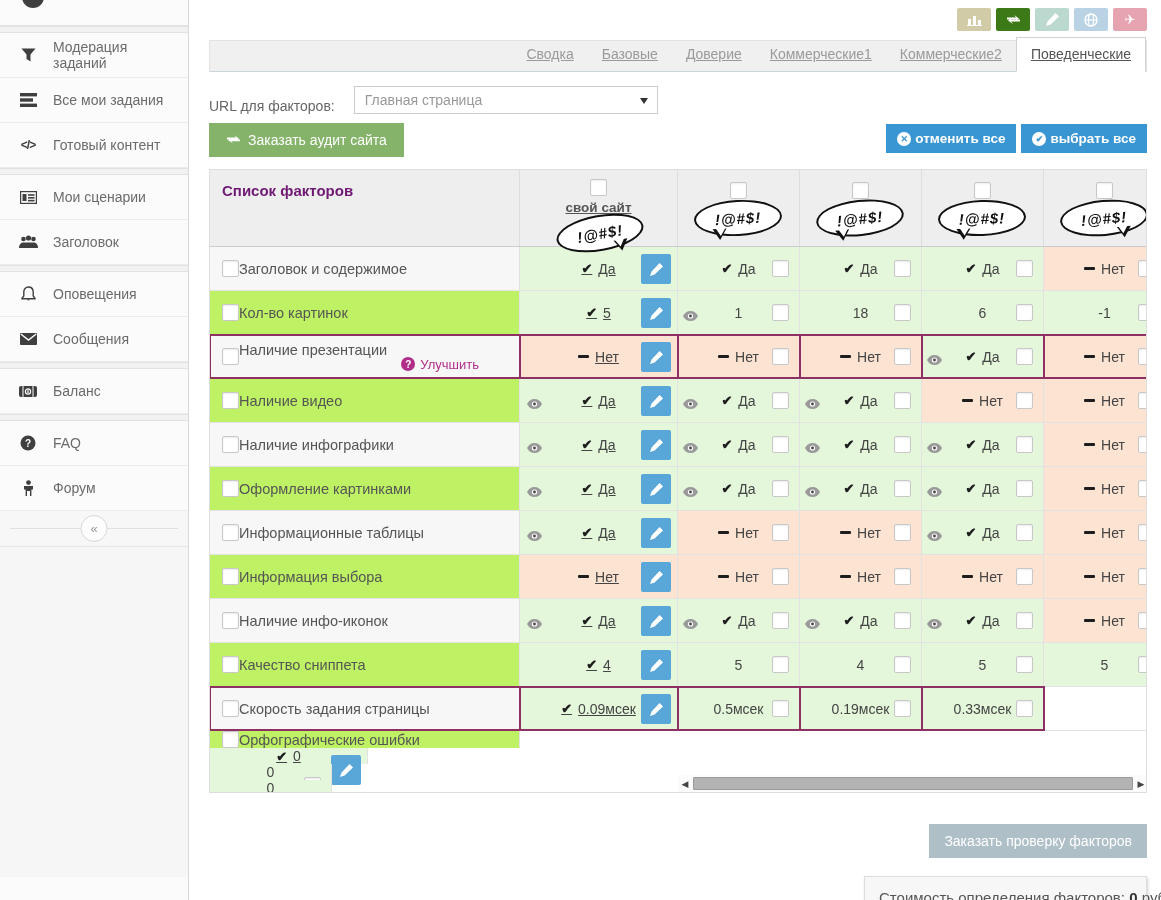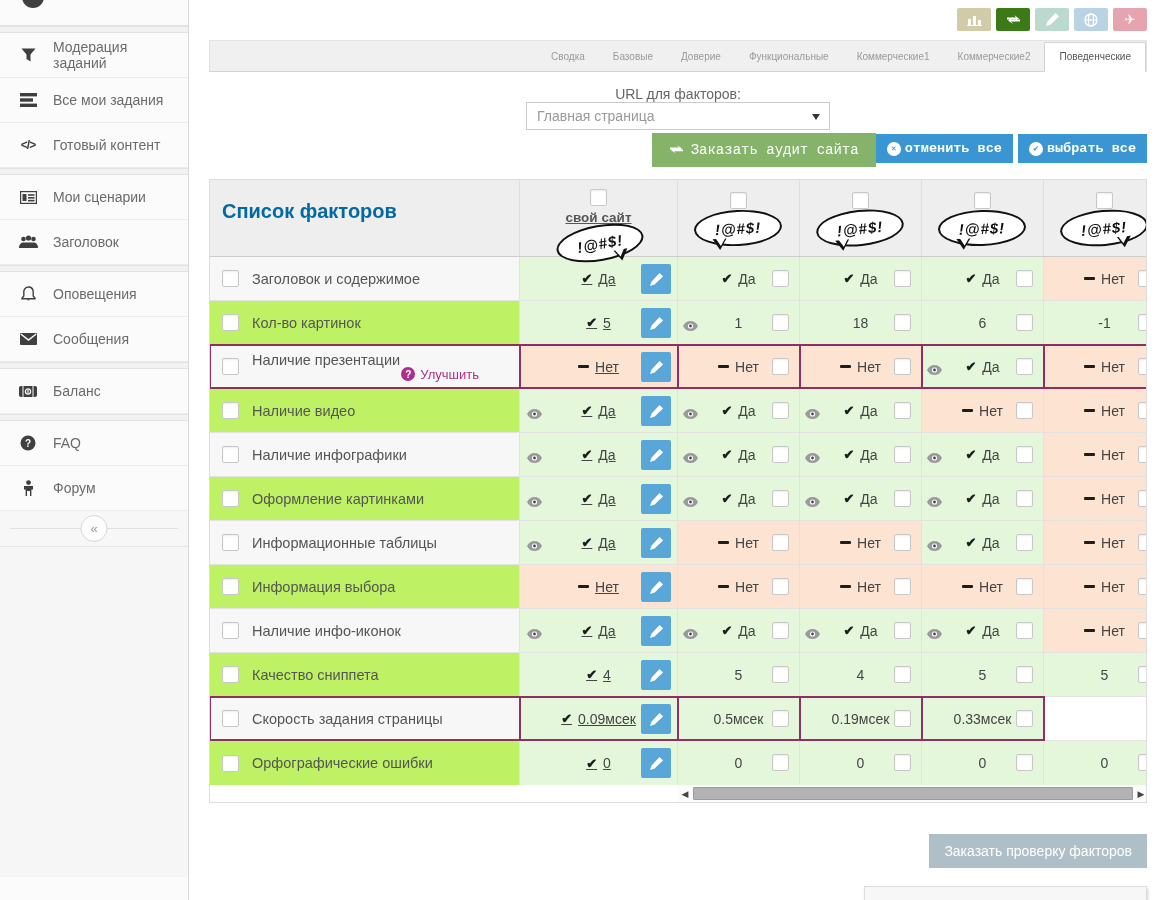--- a/index.html
+++ b/index.html
@@ -27,63 +27,63 @@
   .side-rest{ height:330px; background:#f6f6f6;}
   
   .main{ position:absolute; left:209px; top:0; width:938px;}
   .mini-toolbar{ position:absolute; top:8px; right:0; display:flex; gap:5px;}
   .mini-btn{ width:34px; height:23px; border-radius:2px; border:none; color:#fff;
     display:flex; align-items:center; justify-content:center; cursor:pointer; font-size:12px; padding:0;}
   .mini-btn svg{ display:block;}
   
   .tabbar{ margin-top:40px; height:32px; background:#f0f0f0; border:1px solid #e2e2e2;
     border-bottom:1px solid #ccd5d9; display:flex; justify-content:flex-end; align-items:flex-end;}
-  .tab{ padding:8px 14px 9px; font-size:10px; color:#9a9a9a; cursor:pointer; white-space:nowrap;}
+  .tab{ padding:8px 14px 9px; font-size:14px; color:#9a9a9a; cursor:pointer; white-space:nowrap;text-decoration:underline;}
   .tab.active{ background:#fff; border:1px solid #d2d2d2; border-bottom:1px solid #fff;
     margin-bottom:-1px; color:#555;}
   
-  .url-row{ margin-top:14px; display:flex; align-items:center; gap:0; font-size:14px; color:#666;flex-direction:column;}
+  .url-row{ margin-top:14px; display:flex; align-items:flex-end; gap:19px; font-size:14px; color:#666;}
   .url-select{ width:304px; height:28px; border:1px solid #ccc; background:#fff; position:relative;
     display:flex; align-items:center; padding:0 10px; color:#999; font-size:14px; cursor:pointer;}
   .url-select .arr{ position:absolute; right:9px; top:11px; width:0; height:0;
     border-left:4px solid transparent; border-right:4px solid transparent; border-top:6px solid #333;}
   
-  .actions{ margin-top:3px; display:flex; justify-content:flex-end; align-items:flex-start;font-family:Liberation Mono, monospace;}
+  .actions{ margin-top:9px; display:flex; justify-content:space-between; align-items:flex-start;}
   .btn-audit{ background:#84b369; color:#fff; border:none; font-size:14px; padding:9px 17px;
     display:flex; align-items:center; gap:7px; cursor:pointer; font-family:inherit;}
   .sel-group{ display:flex; gap:5px; margin-top:1px;}
   .btn-blue{ background:#3a96d2; color:#fff; border:none; font-size:13.5px; font-weight:bold;
     padding:7px 11px; display:flex; align-items:center; gap:4px; cursor:pointer; font-family:inherit;}
   .circ-ico{ width:14px; height:14px; border-radius:50%; background:#fff; color:#3a96d2;
     display:flex; align-items:center; justify-content:center; font-size:9px; font-weight:bold; flex:none;}
   
   .ftable{ margin-top:12px; border:1px solid #ddd; width:938px; overflow:hidden; background:#fff;}
   .thead{ display:flex; height:77px; background:#eeeeee; border-bottom:1px solid #ccc; overflow:visible;}
   .c-factor{ width:310px; flex:none;}
   .c-own{ width:158px; flex:none;text-decoration:underline;}
   .c-comp{ width:122px; flex:none;}
-  .h-factor{ padding:20px 12px; font-size:20px; font-weight:bold; color:#0369a1;
+  .h-factor{ padding:12px 12px; font-size:15px; font-weight:bold; color:#701a75;
     border-right:1px solid #ddd;}
   .h-site{ position:relative; border-right:1px solid #ddd; text-align:center;}
   .h-site .cb{ margin:9px auto 4px;}
   .h-own-label{ font-size:13.5px; font-weight:bold; color:#555;}
   .cb{ width:17px; height:17px; border:1px solid #c8c8c8; border-radius:2px; background:#fff;
     box-shadow:inset 0 1px 2px rgba(0,0,0,0.08); display:block; cursor:pointer;}
   .bubble{ position:absolute; width:88px; height:36px; background:#fff; border:2px solid #111;
     border-radius:50%; display:flex; align-items:center; justify-content:center; z-index:6;
     font-weight:bold; font-style:italic; font-size:15px; letter-spacing:1px; color:#111;}
   .bubble::after{ content:""; position:absolute; bottom:-12px; left:16px;
     border:7px solid transparent; border-top:11px solid #111;}
   .bubble::before{ content:""; position:absolute; bottom:-6px; left:19px; z-index:1;
     border:5px solid transparent; border-top:8px solid #fff;}
   .bubble.tail-r::after{ left:auto; right:16px;}
   .bubble.tail-r::before{ left:auto; right:19px;}
   .trow{ display:flex; height:44px; border-bottom:1px solid #e2e2e2;}
-  .trow:last-child{ border-bottom:none;}
-  .cell-factor{ display:flex; align-items:center; gap:13px; padding:0 12px;
+  .trow:last-child{ border-bottom:none;flex-direction:column;}
+  .cell-factor{ display:flex; align-items:center; padding:0 12px;
     border-right:1px solid #e2e2e2; font-size:14.5px; color:#555; position:relative;}
   .trow.odd .cell-factor{ background:#f7f7f7;}
   .trow.even .cell-factor{ background:#bef264;}
   .fl{ display:flex; flex-direction:column; flex:1;}
   .improve-link{ align-self:flex-end; margin-right:28px; margin-top:-1px; font-size:13px;
     color:#b02e88; display:flex; align-items:center; gap:5px; cursor:pointer;}
   .improve-q{ width:14px; height:14px; border-radius:50%; background:#b02e88; color:#fff;
     font-size:10px; font-weight:bold; display:flex; align-items:center; justify-content:center;}
   .cell-val{ position:relative; display:flex; align-items:center; justify-content:center; gap:6px;
     border-right:1px solid #e2e2e2; font-size:14px; color:#444;}
@@ -267,21 +267,20 @@
         <span style="display:flex">
           <span style="font-size:13px;color:#fff;">✈</span>
         </span>
       </button>
     </div>
 
   <div class="tabbar" id="tabbar">
       <div class="tab">Сводка</div>
       <div class="tab">Базовые</div>
       <div class="tab">Доверие</div>
-      <div class="tab">Функциональные</div>
       <div class="tab">Коммерческие1</div>
       <div class="tab">Коммерческие2</div>
       <div class="tab active">Поведенческие</div>
     </div>
 
   <div class="url-row">
     <span>URL для факторов:</span>
     <div class="url-select">
       <span>Главная страница</span>
       <span class="arr"></span>

